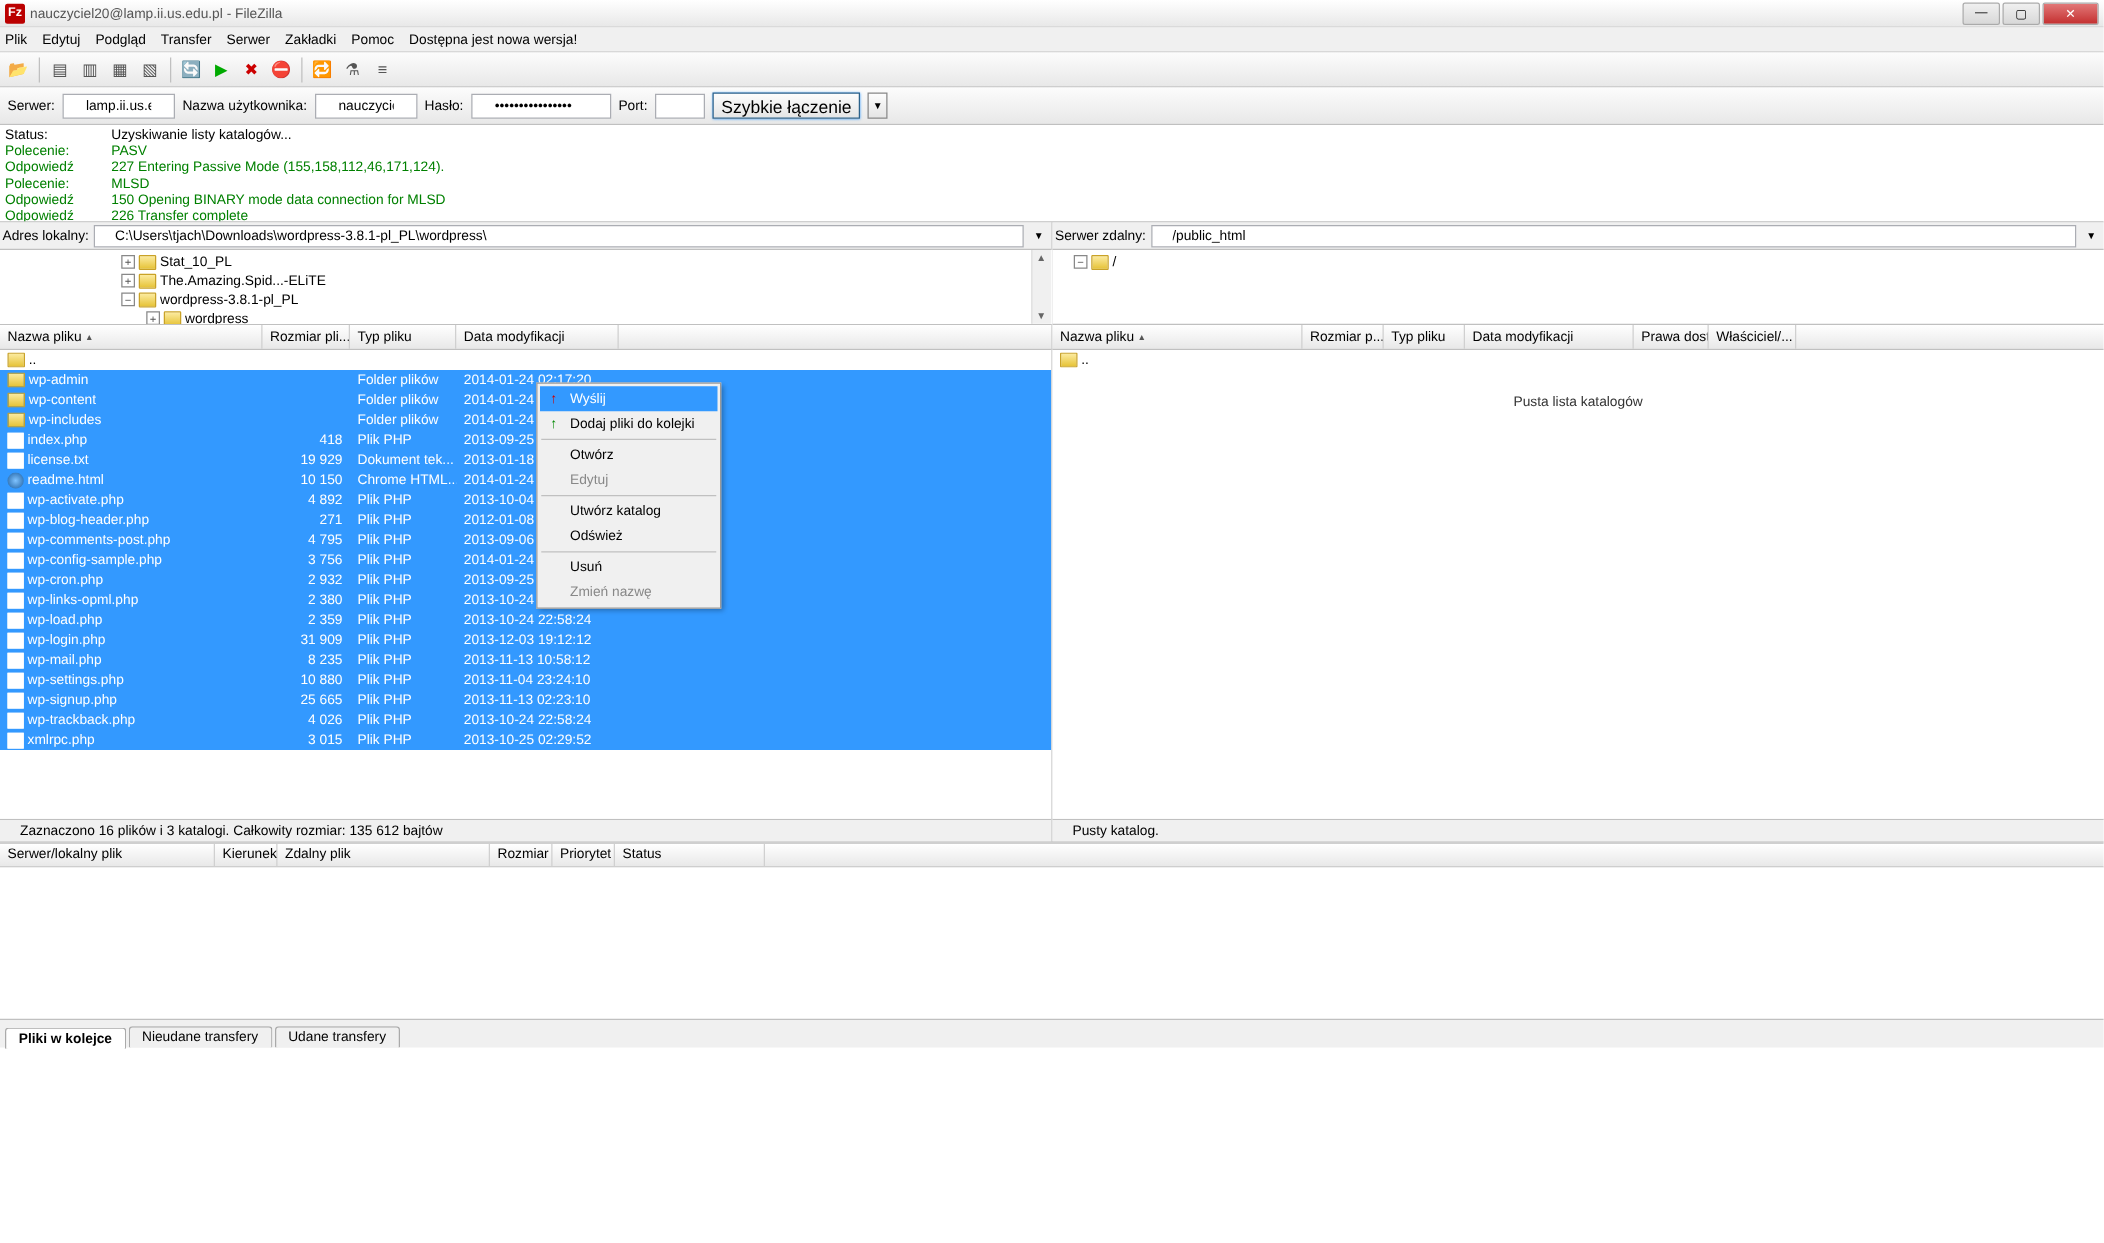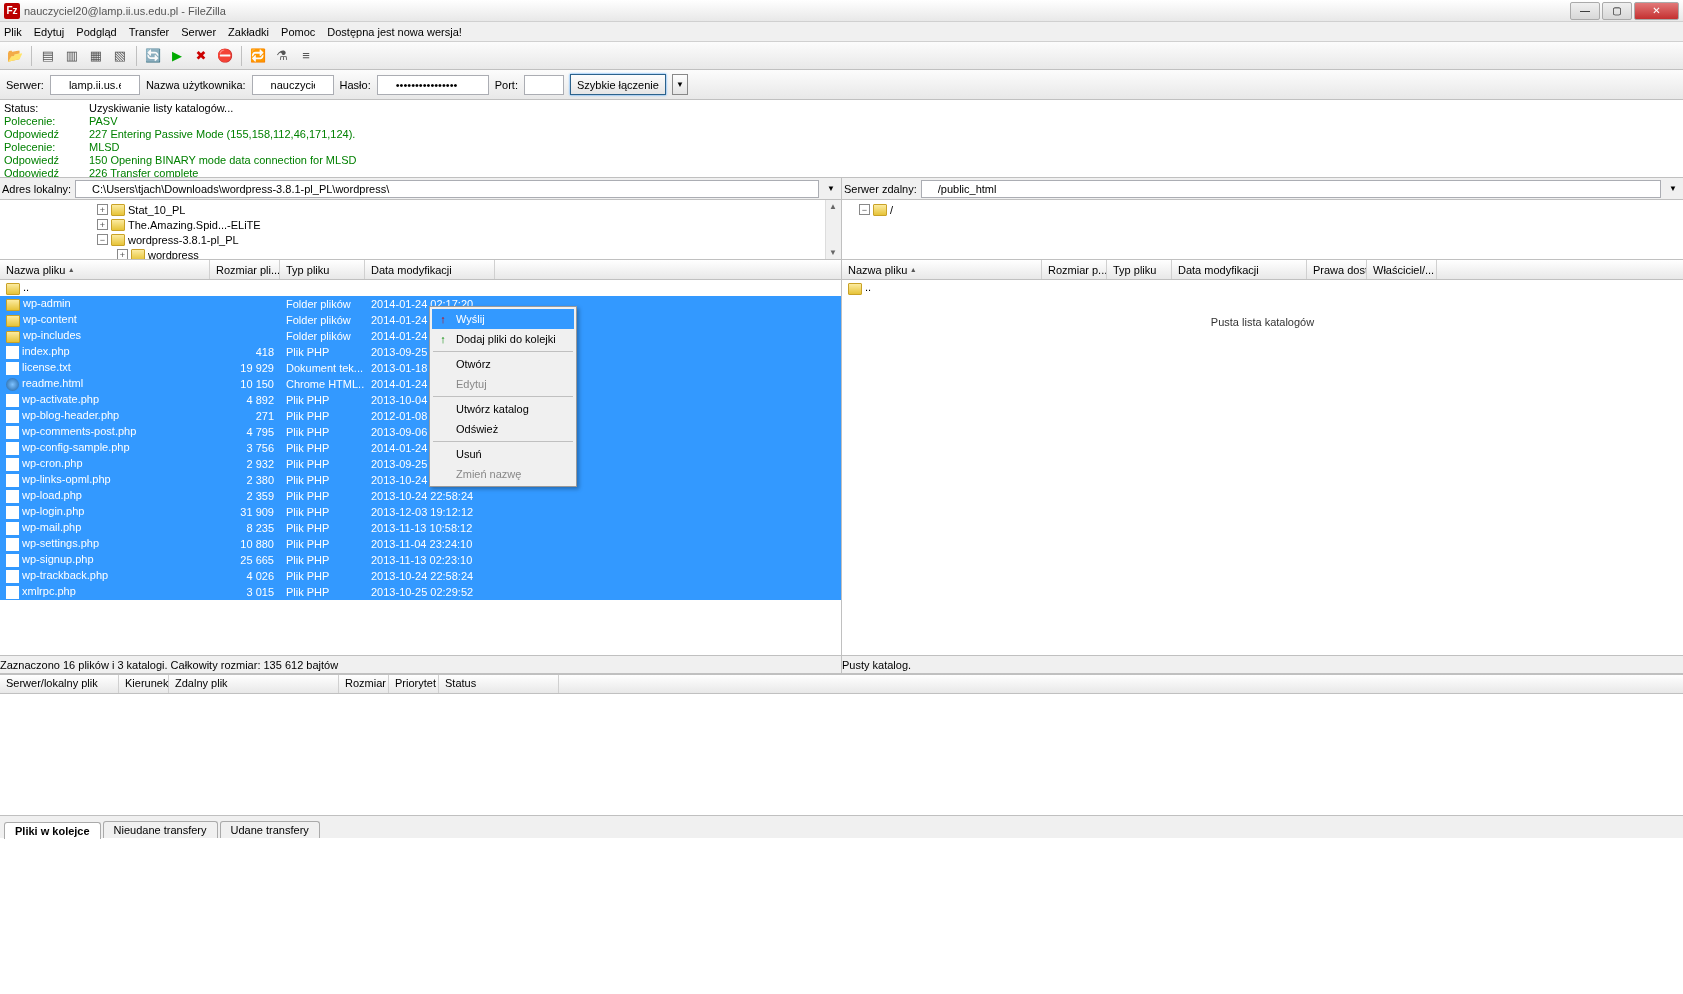--- a/index.html
+++ b/index.html
@@ -11,21 +11,21 @@
 .win-btn { width: 30px; height: 18px; background: linear-gradient(#f0f0f0,#d8d8d8); border: 1px solid #aaa; border-radius: 2px; display: flex; align-items: center; justify-content: center; font-size: 10px; }
 .win-btn.close { background: linear-gradient(#e27878,#c43030); color: #fff; width: 45px; }
 .menubar { height: 20px; background: #f0f0f0; border-bottom: 1px solid #d0d0d0; display: flex; align-items: center; padding: 0 4px; gap: 12px; color: #000; }
 .menubar span { cursor: default; }
 .toolbar { height: 28px; background: linear-gradient(#fcfcfc,#e8e8e8); border-bottom: 1px solid #c0c0c0; display: flex; align-items: center; padding: 2px 4px; gap: 2px; }
 .tb-sep { width: 1px; height: 20px; background: #c0c0c0; margin: 0 3px; }
 .tb-btn { width: 22px; height: 22px; border: 1px solid transparent; display: flex; align-items: center; justify-content: center; font-size: 13px; color: #555; border-radius: 2px; }
 .quickconnect { height: 30px; background: linear-gradient(#fcfcfc,#e8e8e8); border-bottom: 1px solid #c0c0c0; display: flex; align-items: center; padding: 2px 6px; gap: 6px; }
 .quickconnect label { font-size: 11px; }
 .quickconnect input { height: 20px; border: 1px solid #abadb3; padding: 0 18px; font-size: 11px; background: #fff; }
-.qc-btn { height: 21px; padding: 0 6px; background: linear-gradient(#fdfdfd,#e5e5e5); border: 1px solid #2c628b; font-size: 11px; box-shadow: 0 0 2px #3399ff; }
+.qc-btn { height: 21px; padding: 0 6px; background: linear-gradient(#fdfdfd,#e5e5e5); border: 1px solid #2c628b; font-size: 14px; box-shadow: 0 0 2px #3399ff; }
 .qc-drop { width: 16px; height: 21px; background: linear-gradient(#fdfdfd,#e5e5e5); border: 1px solid #888; font-size: 8px; display:flex; align-items:center; justify-content:center;}
 .log-panel { height: 78px; border-bottom: 1px solid #c0c0c0; padding: 2px 4px; overflow: hidden; font-family: "MS Sans Serif","Segoe UI",sans-serif; font-size: 11px; line-height: 13px; background: #fff; }
 .log-panel .row { display: flex; }
 .log-panel .lbl { width: 85px; }
 .log-panel .green { color: #008000; }
 .log-panel .black { color: #000; }
 .panes { display: flex; height: 496px; border-bottom: 1px solid #c0c0c0; }
 .pane { flex: 1; display: flex; flex-direction: column; border-right: 1px solid #c0c0c0; position: relative; }
 .pane:last-child { border-right: none; }
 .addr-row { height: 22px; display: flex; align-items: center; border-bottom: 1px solid #c0c0c0; padding: 0 2px; background: #f0f0f0; gap: 4px; }
@@ -42,21 +42,21 @@
 .list-header .col { padding: 2px 6px; border-right: 1px solid #d0d0d0; display: flex; align-items: center; overflow: hidden; white-space: nowrap; }
 .list-header .sort::after { content: "▴"; margin-left: 4px; font-size: 8px; color: #555; }
 .list-body { flex: 1; overflow: auto; background: #fff; position: relative; }
 .list-row { display: flex; height: 16px; align-items: center; font-size: 11px; }
 .list-row.sel { background: #3399ff; color: #fff; }
 .list-row .cell { padding: 0 6px; overflow: hidden; white-space: nowrap; }
 .list-row .ficon2 { width: 14px; height: 12px; background: linear-gradient(#fceb9f,#e6c338); border: 1px solid #c9a227; border-radius: 1px; display: inline-block; margin-right: 3px; vertical-align: middle; }
 .list-row .fileicon { width: 13px; height: 13px; background: #fff; border: 1px solid #888; display: inline-block; margin-right: 3px; vertical-align: middle; position: relative; }
 .list-row.sel .fileicon { border-color: #fff; }
 .list-row .htmlicon { width: 13px; height: 13px; background: radial-gradient(#7fc3ff,#1a5c9e); border-radius: 50%; display:inline-block; margin-right:3px; vertical-align:middle;}
-.status-strip { height: 18px; border-top: 1px solid #c0c0c0; background: #f0f0f0; padding: 1px 0; font-size: 11px; display:flex; align-items:center;}
+.status-strip { height: 18px; border-top: 1px solid #c0c0c0; background: #f0f0f0; padding: 1px 16px; font-size: 11px; display:flex; align-items:center;}
 .right-empty { color: #333; text-align: center; padding-top: 20px; font-size: 11px; }
 .context-menu { position: absolute; left: 429px; top: 306px; width: 148px; background: #f0f0f0; border: 1px solid #999; box-shadow: 2px 2px 4px rgba(0,0,0,0.3); z-index: 100; padding: 2px; }
 .cm-item { height: 20px; display: flex; align-items: center; padding: 0 8px 0 24px; font-size: 11px; position: relative; }
 .cm-item.hl { background: #3399ff; color: #fff; }
 .cm-item.dis { color: #888; }
 .cm-sep { height: 1px; background: #c0c0c0; margin: 2px 1px; }
 .cm-item .ico { position: absolute; left: 3px; width: 16px; height: 16px; display: flex; align-items: center; justify-content: center; font-size: 11px; }
 .queue-header { height: 20px; background: linear-gradient(#fff,#e8e8e8); border-bottom: 1px solid #c0c0c0; border-top: 1px solid #c0c0c0; display: flex; font-size: 11px; }
 .queue-header .col { padding: 2px 6px; border-right: 1px solid #d0d0d0; }
 .queue-body { height: 122px; background: #fff; border-bottom: 1px solid #c0c0c0; }
@@ -332,21 +332,21 @@
       <div class="list-row">
           <div class="cell c-name-r"><span class="ficon2"></span><span>..</span></div>
         </div>
       <div class="right-empty">Pusta lista katalogów</div>
     </div>
     <div class="status-strip">Pusty katalog.</div>
   </div>
 </div>
 
 <div class="queue-header">
-  <div class="col" style="width:119px">Serwer/lokalny plik</div>
+  <div class="col" style="width:172px">Serwer/lokalny plik</div>
   <div class="col" style="width:50px">Kierunek</div>
   <div class="col" style="width:170px">Zdalny plik</div>
   <div class="col" style="width:50px">Rozmiar</div>
   <div class="col" style="width:50px">Priorytet</div>
   <div class="col" style="width:120px">Status</div>
 </div>
 <div class="queue-body"></div>
 <div class="queue-tabs">
   <div class="qt active">Pliki w kolejce</div>
   <div class="qt">Nieudane transfery</div>

